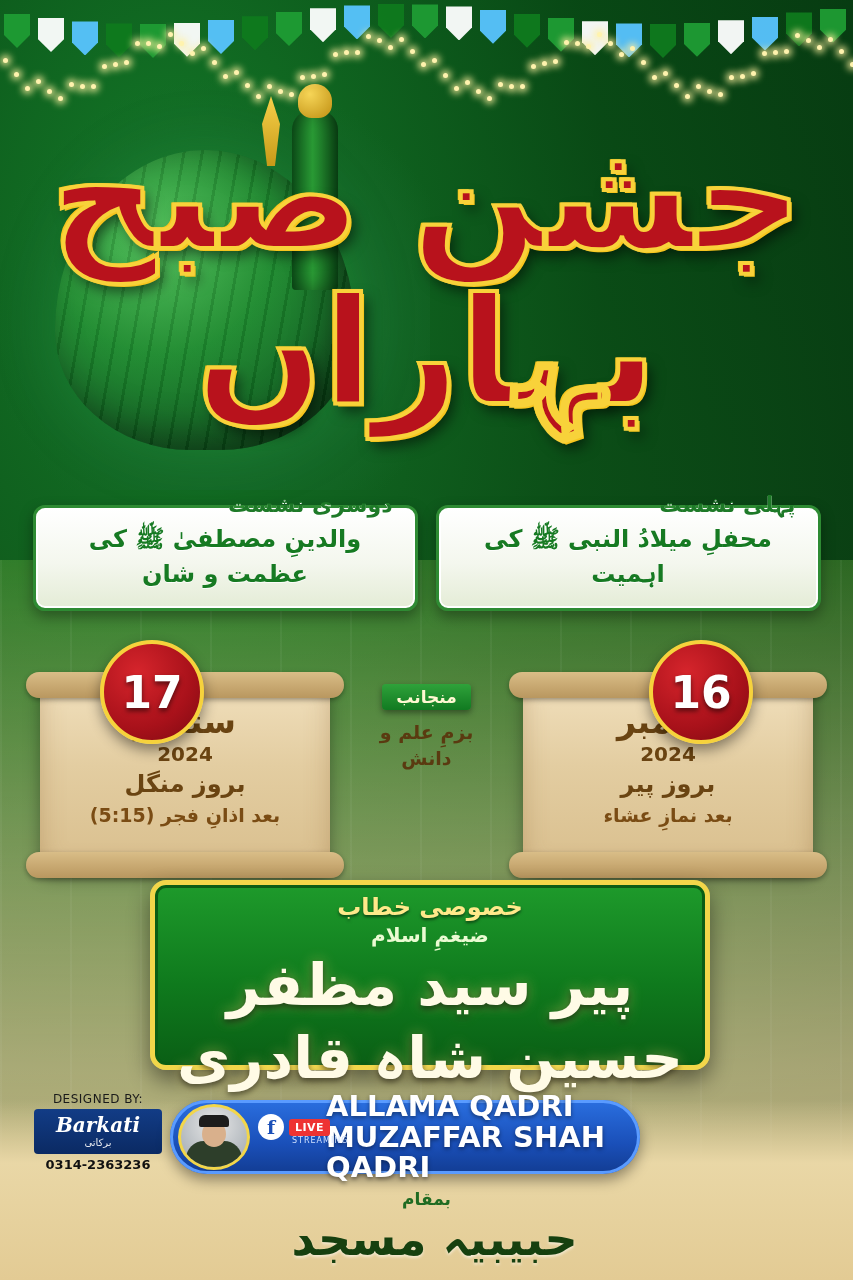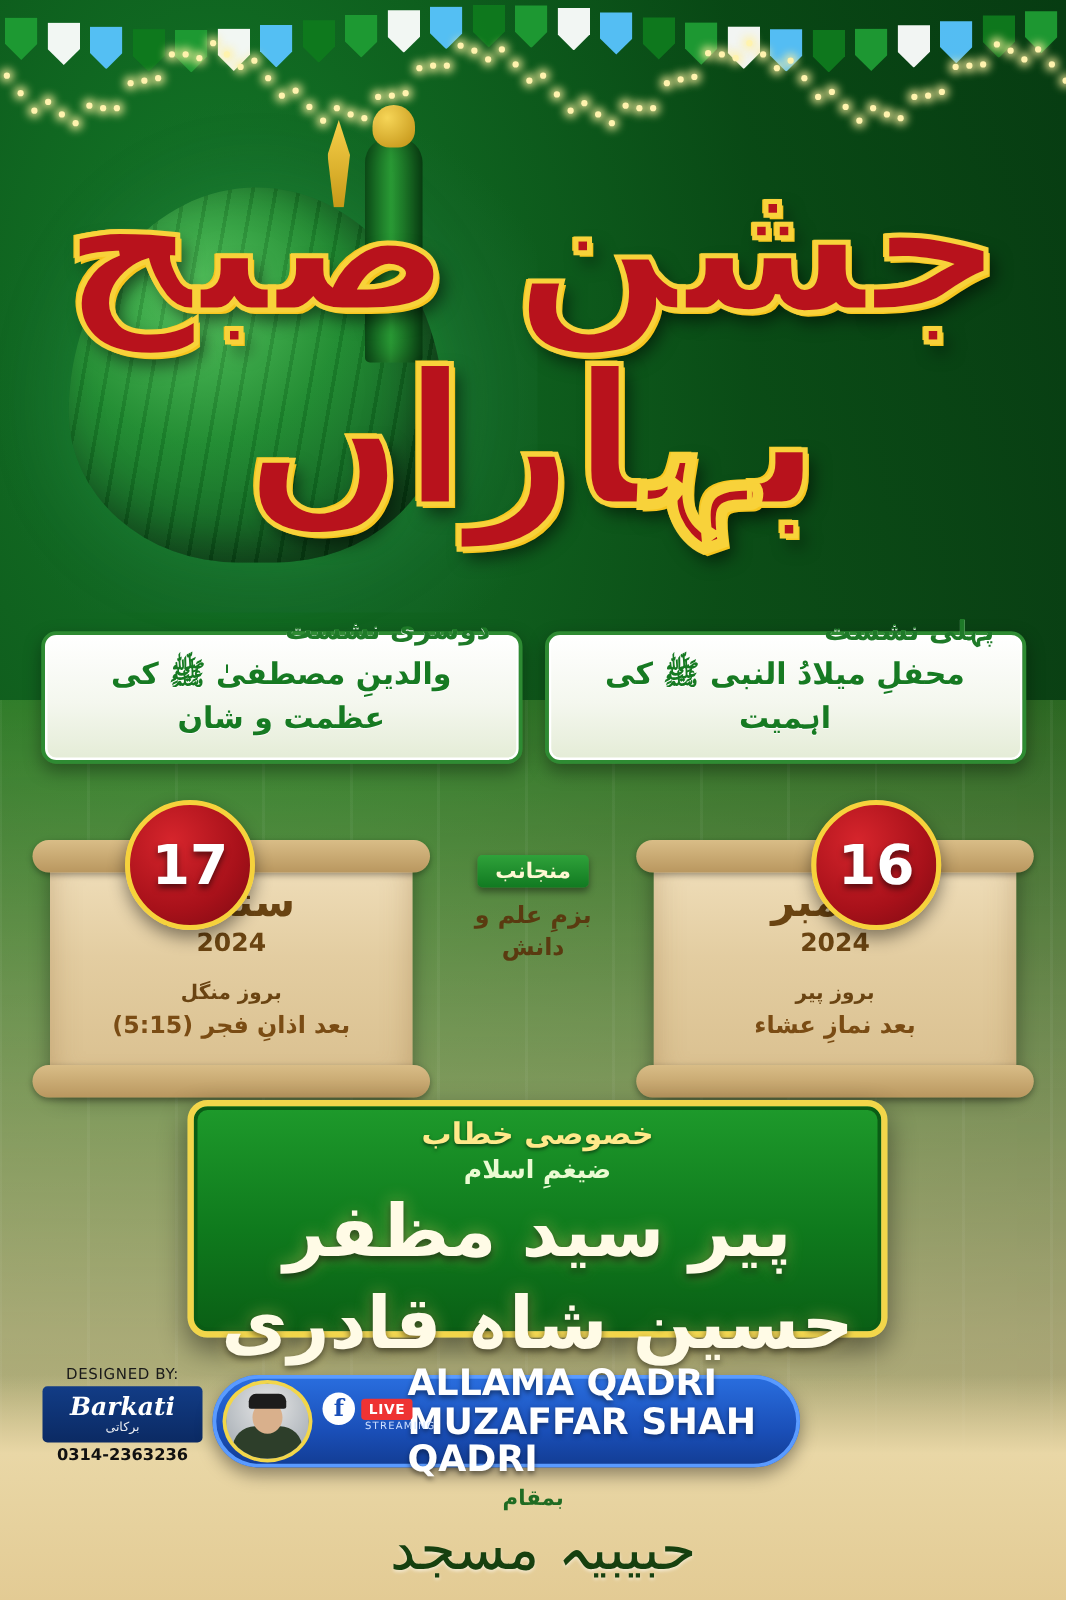--- a/index.html
+++ b/index.html
@@ -210,24 +210,24 @@
     font-weight: bold;
     color: #6a4412;
     line-height: 1.2;
   }
   .scroll-year {
     font-size: 20px;
     font-weight: bold;
     color: #6a4412;
   }
   .scroll-day {
-    font-size: 16px;
+    font-size: 24px;
     font-weight: bold;
     color: #6a4412;
-    margin-top: 18px;
+    margin-top: 4px;
   }
   .scroll-time {
     font-size: 19px;
     font-weight: bold;
     color: #7a4c14;
     margin-top: 6px;
   }
   .date-badge {
     position: absolute;
     top: 0;
@@ -434,21 +434,21 @@
     direction: rtl;
   }
   .venue-tag {
     font-size: 17px;
     font-weight: bold;
     color: #1f6b22;
     margin-bottom: 2px;
   }
   .venue-name {
     font-size: 46px;
-    font-weight: normal;
+    font-weight: bold;
     color: #16400f;
     line-height: 1.25;
     text-shadow: 0 2px 3px rgba(255,255,255,0.55);
     padding-left: 16px;
   }
   .venue-sub {
     font-size: 32px;
     font-weight: bold;
     color: #1c4d14;
   }

